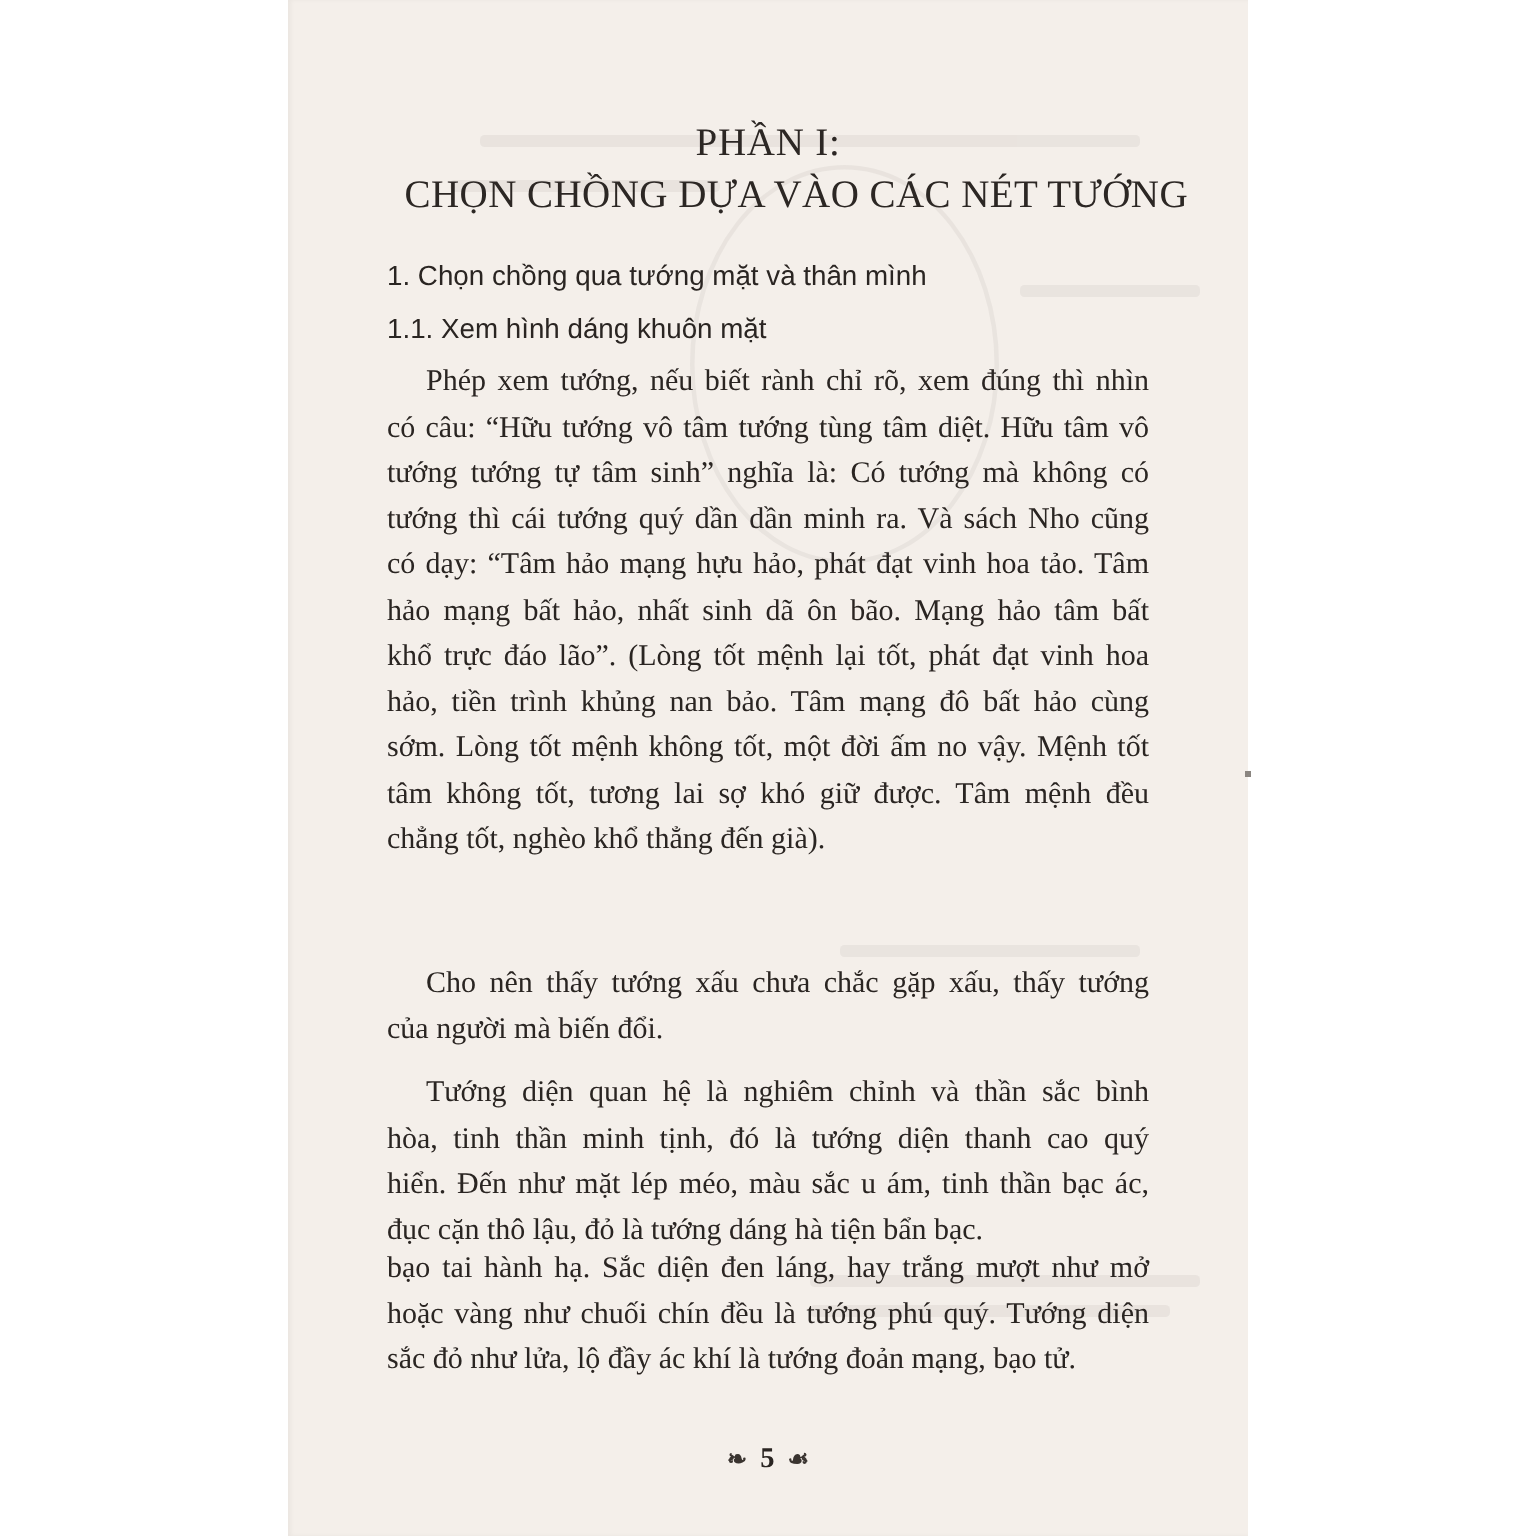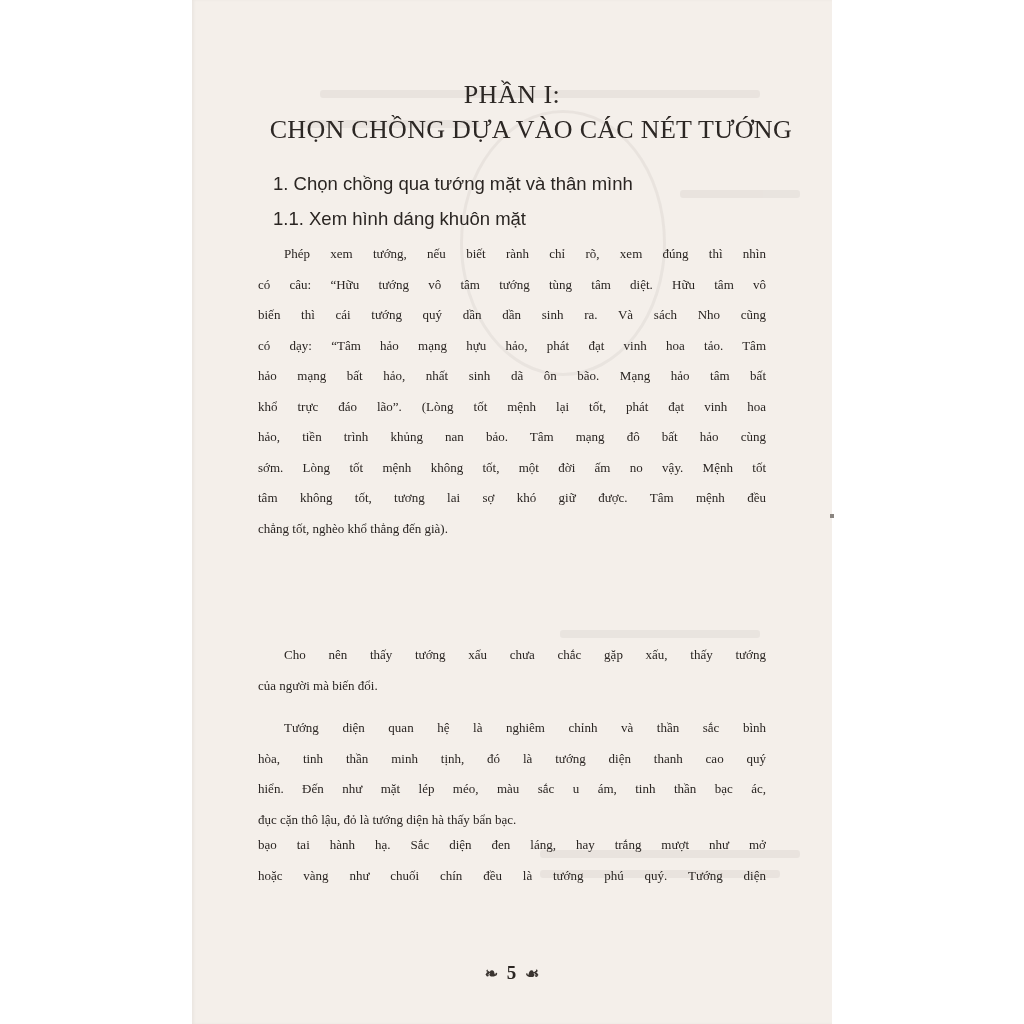--- a/index.html
+++ b/index.html
@@ -72,30 +72,29 @@
       font-size: 26px;
       letter-spacing: 0.3px;
       color: #2c2724;
     }
     .heading {
       position: absolute;
       left: 0;
       font-family: "Liberation Sans", "DejaVu Sans", sans-serif;
       font-size: 18.5px;
       color: #2a2522;
-      margin-left: 15px;
     }
     .h1 { top: 173px; }
     .h2 { top: 208px; }
     .para {
       position: absolute;
       left: 0;
       width: 508px;
       font-family: "Liberation Serif", "DejaVu Serif", serif;
-      font-size: 13px;
+      font-size: 20px;
       line-height: 30.5px;
       text-align: justify;
       color: #2a2522;
     }
     .para .line {
       display: block;
       text-align: justify;
       text-align-last: justify;
       white-space: nowrap;
       height: 30.5px;
@@ -150,45 +149,47 @@
 <div class="content">
   <div class="part-title">PHẦN I:</div>
   <div class="chapter-title">CHỌN CHỒNG DỰA VÀO CÁC NÉT TƯỚNG</div>
 
   <div class="heading h1">1. Chọn chồng qua tướng mặt và thân mình</div>
   <div class="heading h2">1.1. Xem hình dáng khuôn mặt</div>
 
   <div class="para p1">
     <span class="line" style="padding-left:26px;">Phép xem tướng, nếu biết rành chỉ rõ, xem đúng thì nhìn</span>
     <span class="line">có câu: “Hữu tướng vô tâm tướng tùng tâm diệt. Hữu tâm vô</span>
-    <span class="line">biến thì cái tướng quý dần dần sinh ra. Và sách Nho cũng</span>
+    <span class="line">tướng tướng tự tâm sinh” nghĩa là: Có tướng mà không có</span>
+    <span class="line">tướng thì cái tướng quý dần dần minh ra. Và sách Nho cũng</span>
     <span class="line">có dạy: “Tâm hảo mạng hựu hảo, phát đạt vinh hoa tảo. Tâm</span>
     <span class="line">hảo mạng bất hảo, nhất sinh dã ôn bão. Mạng hảo tâm bất</span>
     <span class="line">khổ trực đáo lão”. (Lòng tốt mệnh lại tốt, phát đạt vinh hoa</span>
     <span class="line">hảo, tiền trình khủng nan bảo. Tâm mạng đô bất hảo cùng</span>
     <span class="line">sớm. Lòng tốt mệnh không tốt, một đời ấm no vậy. Mệnh tốt</span>
     <span class="line">tâm không tốt, tương lai sợ khó giữ được. Tâm mệnh đều</span>
     <span class="line last">chẳng tốt, nghèo khổ thẳng đến già).</span>
   </div>
 
   <div class="para p2">
     <span class="line" style="padding-left:26px;">Cho nên thấy tướng xấu chưa chắc gặp xấu, thấy tướng</span>
     <span class="line last">của người mà biến đổi.</span>
   </div>
 
   <div class="para p3">
     <span class="line" style="padding-left:26px;">Tướng diện quan hệ là nghiêm chỉnh và thần sắc bình</span>
     <span class="line">hòa, tinh thần minh tịnh, đó là tướng diện thanh cao quý</span>
     <span class="line">hiển. Đến như mặt lép méo, màu sắc u ám, tinh thần bạc ác,</span>
-    <span class="line last">đục cặn thô lậu, đỏ là tướng diện hà thấy bẩn bạc.</span>
+    <span class="line last">đục cặn thô lậu, đỏ là tướng dáng hà tiện bẩn bạc.</span>
   </div>
 
   <div class="para p4">
     <span class="line">bạo tai hành hạ. Sắc diện đen láng, hay trắng mượt như mở</span>
     <span class="line">hoặc vàng như chuối chín đều là tướng phú quý. Tướng diện</span>
+    <span class="line last">sắc đỏ như lửa, lộ đầy ác khí là tướng đoản mạng, bạo tử.</span>
   </div>
 
   <div class="folio">
     <span class="orn">❧</span>
     <span>5</span>
     <span class="orn">☙</span>
   </div>
 </div>
 
 <div class="edge-mark"></div>

